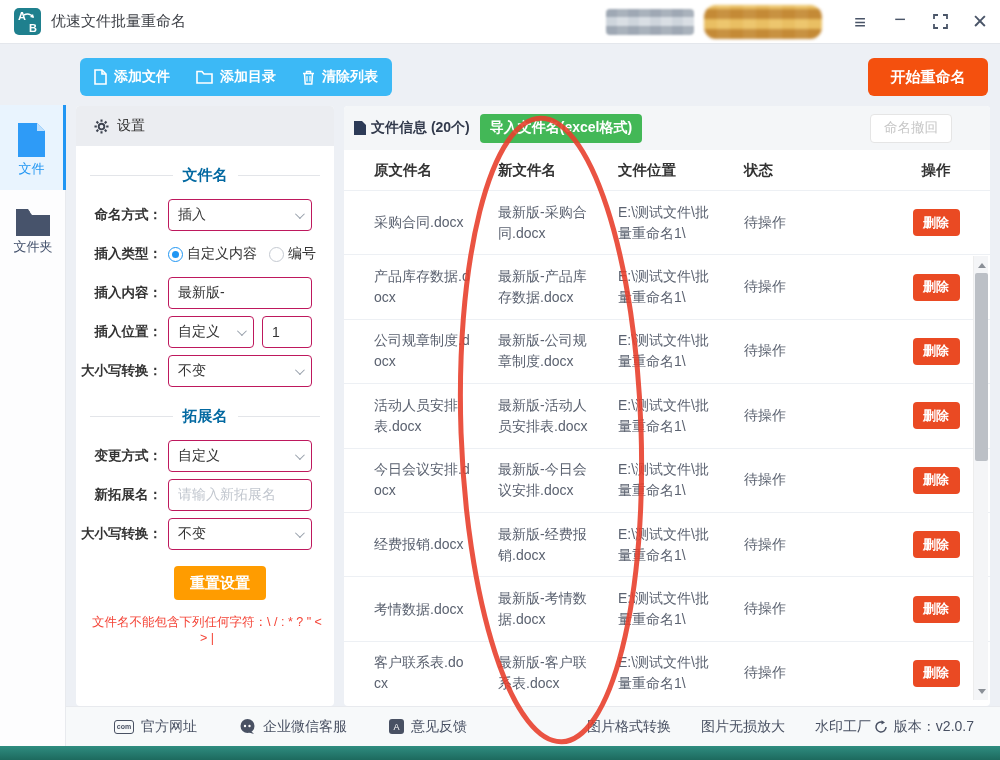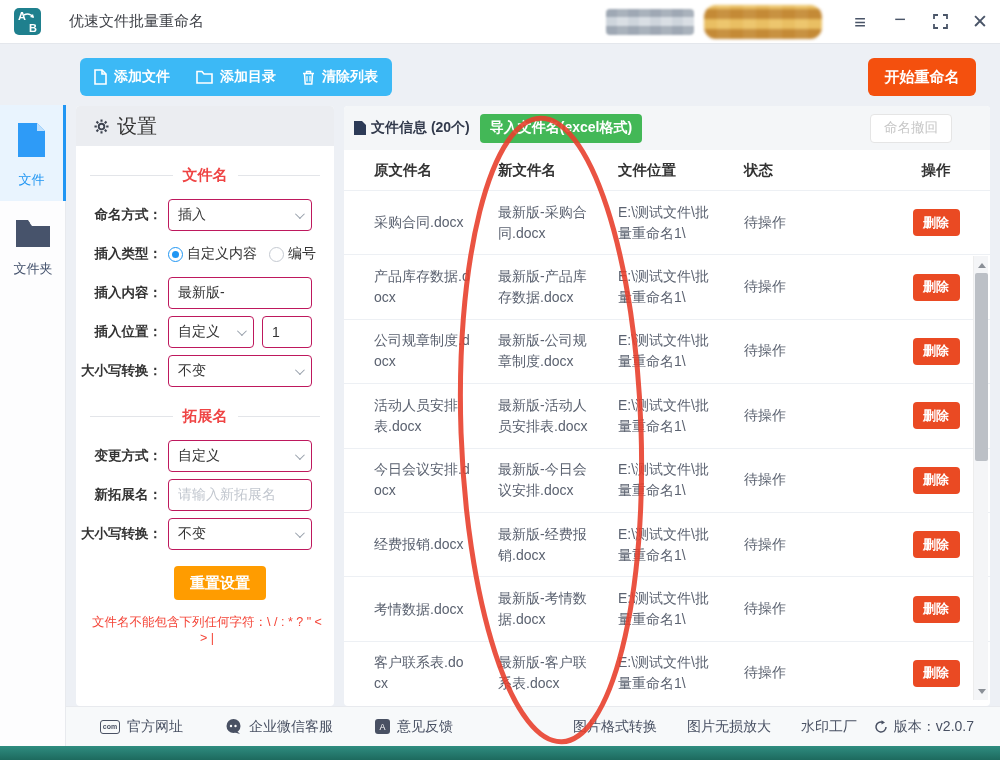--- a/index.html
+++ b/index.html
@@ -4,52 +4,52 @@
 <style>
   * { margin:0; padding:0; box-sizing:border-box; }
   html,body { width:1000px; height:760px; font-family:"Liberation Sans", sans-serif; }
   .window { position:relative; width:1000px; height:760px; background:#edf0f5; overflow:hidden; }
 
   
   .titlebar { position:absolute; top:0; left:0; width:1000px; height:44px; background:#ffffff; border-bottom:1px solid #e4e7ec; display:flex; align-items:center; }
   .app-icon { position:relative; width:27px; height:27px; margin-left:14px; background:#1f808e; border-radius:5px; flex:0 0 auto; }
   .app-icon .la { position:absolute; left:4px; top:2px; color:#fff; font-size:11px; font-weight:700; }
   .app-icon .lb { position:absolute; right:4px; bottom:1px; color:#fff; font-size:11px; font-weight:700; }
-  .app-title { margin-left:28px; font-size:15px; color:#3c3f45; }
+  .app-title { margin-left:10px; font-size:15px; color:#3c3f45; }
   .tb-right { margin-left:auto; display:flex; align-items:center; height:100%; }
   .blur1 { width:88px; height:26px; border-radius:4px; margin-right:10px;
     background-image:repeating-linear-gradient(0deg, rgba(150,160,172,.75) 0 9px, rgba(214,220,226,.75) 9px 18px),
                      repeating-linear-gradient(90deg, #b9c2cc 0 11px, #e3e7eb 11px 22px);
     filter:blur(1px); }
   .blur2 { width:118px; height:34px; border-radius:12px; margin-right:18px;
     background-image:repeating-linear-gradient(0deg, rgba(190,130,50,.8) 0 10px, rgba(236,196,106,.8) 10px 20px),
                      repeating-linear-gradient(90deg, #dca844 0 13px, #f0cf7e 13px 26px);
     filter:blur(1.5px); }
   .win-btn { width:40px; height:44px; display:flex; align-items:center; justify-content:center; color:#4a5568; cursor:pointer; }
   .win-btn svg { display:block; }
   .menu-glyph { font-size:20px; line-height:1; }
   .min-glyph  { font-size:20px; line-height:1; padding-bottom:6px; }
   .close-glyph{ font-size:19px; line-height:1; }
 
   
   .btn-group { position:absolute; left:80px; top:58px; height:38px; background:#3cb9f6; border-radius:6px; display:flex; align-items:center; padding:0 14px; gap:26px; }
   .tool-btn { display:flex; align-items:center; gap:7px; color:#ffffff; font-size:14px; font-weight:700; cursor:pointer; }
-  .start-btn { position:absolute; left:868px; top:58px; width:108px; height:38px; background:#f4500e; border:none; border-radius:6px; color:#fff; font-size:15px; font-weight:700; cursor:pointer; font-family:inherit; }
+  .start-btn { position:absolute; left:868px; top:58px; width:120px; height:38px; background:#f4500e; border:none; border-radius:6px; color:#fff; font-size:15px; font-weight:700; cursor:pointer; font-family:inherit; }
 
   
   .sidebar { position:absolute; left:0; top:105px; width:66px; height:641px; background:#fdfdfe; border-right:1px solid #e8eaee; }
-  .side-item { width:66px; padding:16px 0 12px; display:flex; flex-direction:column; align-items:center; gap:12px; cursor:pointer; }
+  .side-item { width:66px; padding:16px 0 12px; display:flex; flex-direction:column; align-items:center; gap:1px; cursor:pointer; }
   .side-item .lbl { font-size:13px; color:#42506b; }
   .side-item.active { background:#e9f4fe; border-right:3px solid #2196f3; }
   .side-item.active .lbl { color:#2196f3; }
 
   
   .settings { position:absolute; left:76px; top:106px; width:258px; height:600px; background:#ffffff; border-radius:4px; overflow:hidden; }
-  .set-head { height:40px; background:#ebedf1; display:flex; align-items:center; gap:8px; padding-left:18px; font-size:20px; color:#333; }
-  .sec-title { display:flex; align-items:center; gap:10px; margin:20px 14px 14px; color:#ef4444; font-size:15px; font-weight:700; }
+  .set-head { height:40px; background:#ebedf1; display:flex; align-items:center; gap:8px; padding-left:18px; font-size:14px; color:#333; }
+  .sec-title { display:flex; align-items:center; gap:10px; margin:20px 14px 14px; color:#0369a1; font-size:15px; font-weight:700; }
   .sec-title::before, .sec-title::after { content:""; flex:1; height:1px; background:#e3e5e9; }
   .form-row { display:flex; align-items:center; height:32px; margin:0 12px 7px 0; }
   .form-row .flabel { flex:0 0 92px; text-align:right; font-size:13.5px; font-weight:700; color:#333; padding-right:6px; white-space:nowrap; }
   .sel, .tinput { height:32px; border:1px solid #be185d; border-radius:4px; background:#fff; display:flex; align-items:center; font-size:14px; color:#333; padding:0 9px; }
   .sel { justify-content:space-between; cursor:pointer; }
   .w-full { width:144px; } .w-small { width:86px; margin-right:8px; } .w-num { width:50px; }
   .chev { width:7px; height:7px; border-right:1.5px solid #98a0ab; border-bottom:1.5px solid #98a0ab; transform:rotate(45deg) translateY(-2px); }
   .tinput.placeholder { color:#c2c7cf; }
   .radio-row { display:flex; align-items:center; gap:12px; }
   .radio { display:flex; align-items:center; gap:4px; font-size:14px; color:#333; cursor:pointer; }
@@ -385,21 +385,21 @@
           <div class="tri-up"></div>
         </div>
       <div class="sc-thumb"></div>
       <div class="sc-down">
           <div class="tri-down"></div>
         </div>
     </div>
   </div>
 
   <div class="footer">
-    <div class="flink" style="margin-left:34px">
+    <div class="flink" style="margin-left:48px">
       <span class="com-ico">com</span>
       <span>官方网址</span>
     </div>
     <div class="flink" style="margin-left:42px">
       <svg width="17" height="17" viewBox="0 0 17 17">
         <circle cx="8.5" cy="8" r="7" fill="#495163"></circle>
         <path d="M12 13 L15 16 L10 14.5 Z" fill="#495163"></path>
         <circle cx="6" cy="8" r="1.2" fill="#fff"></circle>
           <circle cx="10.5" cy="8" r="1.2" fill="#fff"></circle>
       </svg>

